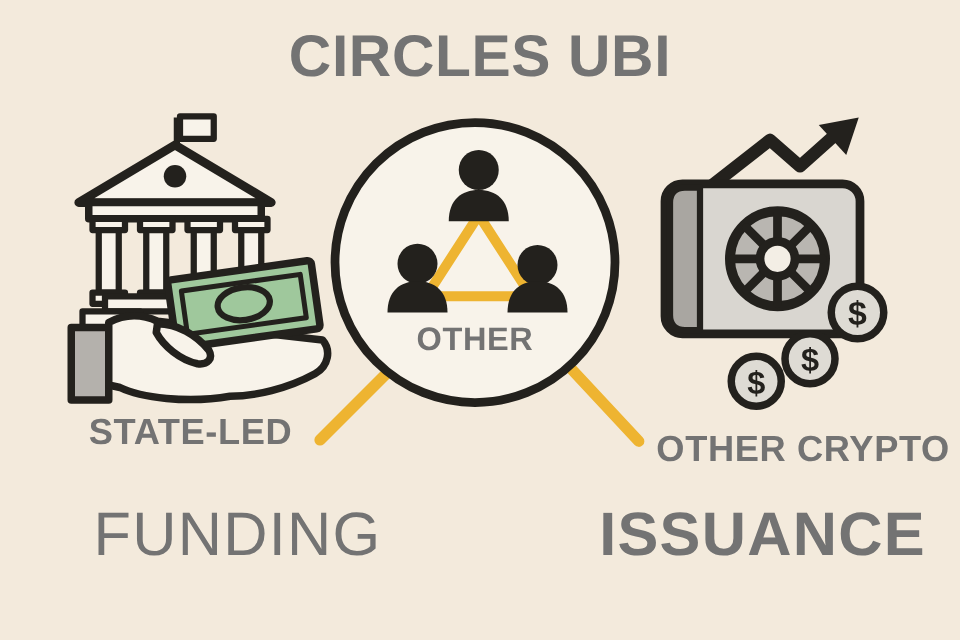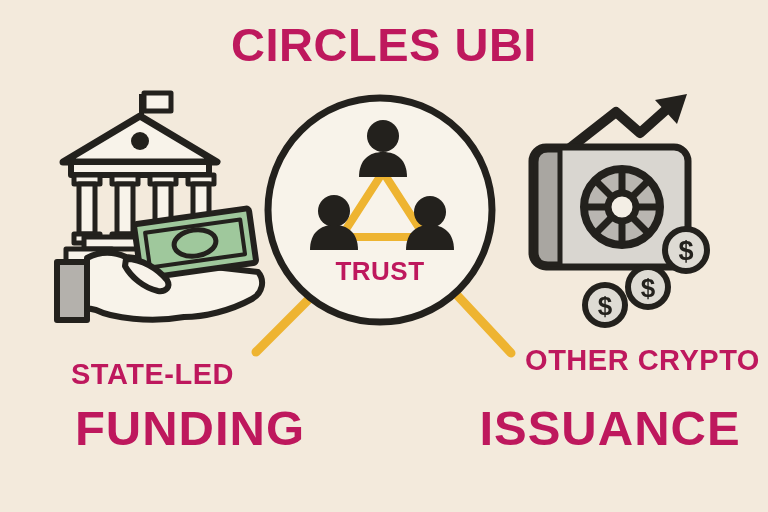--- a/index.html
+++ b/index.html
@@ -5,31 +5,31 @@
   html,body{margin:0;padding:0;}
   .canvas{
     position:relative;
     width:768px;height:512px;
     background:#f3eadc;
     overflow:hidden;
     font-family:"Liberation Sans","DejaVu Sans",sans-serif;
     color:#23211d;
   }
   .art{position:absolute;left:0;top:0;width:768px;height:512px;}
-  .txt{position:absolute;text-align:center;color:#be185d;line-height:1;}
+  .txt{position:absolute;text-align:center;color:#737373;line-height:1;}
   .title{
     left:0;top:21px;width:768px;
     font-size:47px;font-weight:800;letter-spacing:.5px;
   }
   .wot{
     left:280px;top:257px;width:200px;
     font-size:26px;font-weight:800;line-height:1.12;letter-spacing:.5px;
   }
-  .sub-left{left:35px;top:360px;width:235px;font-size:29px;font-weight:800;letter-spacing:.5px;}
-  .big-left{left:25px;top:404px;width:330px;font-size:49px;font-weight:700;letter-spacing:1px;}
+  .sub-left{left:35px;top:332px;width:235px;font-size:29px;font-weight:800;letter-spacing:.5px;}
+  .big-left{left:25px;top:404px;width:330px;font-size:49px;font-weight:400;letter-spacing:1px;}
   .sub-right{left:515px;top:346px;width:255px;font-size:29px;font-weight:800;letter-spacing:.5px;}
   .big-right{left:450px;top:404px;width:320px;font-size:49px;font-weight:800;letter-spacing:1px;}
 </style>
 </head>
 <body>
 
 <div class="canvas">
 
   <svg class="art" viewBox="0 0 768 512">
 
@@ -122,21 +122,21 @@
           <circle cx="605" cy="305" r="20" fill="#dedbd4" stroke-width="6"></circle>
           <text x="605" y="306" text-anchor="middle" dominant-baseline="central" stroke="none" fill="#23211d" font-family="Liberation Sans, DejaVu Sans, sans-serif" font-size="26" font-weight="bold">$</text>
         </g>
       </g>
     </g>
   </svg>
 
   <div class="txt title">CIRCLES UBI</div>
 
   <div class="txt wot">
-    <div>TRUST</div>
+    <div>OTHER</div>
   </div>
 
   <div class="txt sub-left">STATE-LED</div>
   <div class="txt big-left">FUNDING</div>
 
   <div class="txt sub-right">OTHER CRYPTO</div>
   <div class="txt big-right">ISSUANCE</div>
 
 </div>
 

